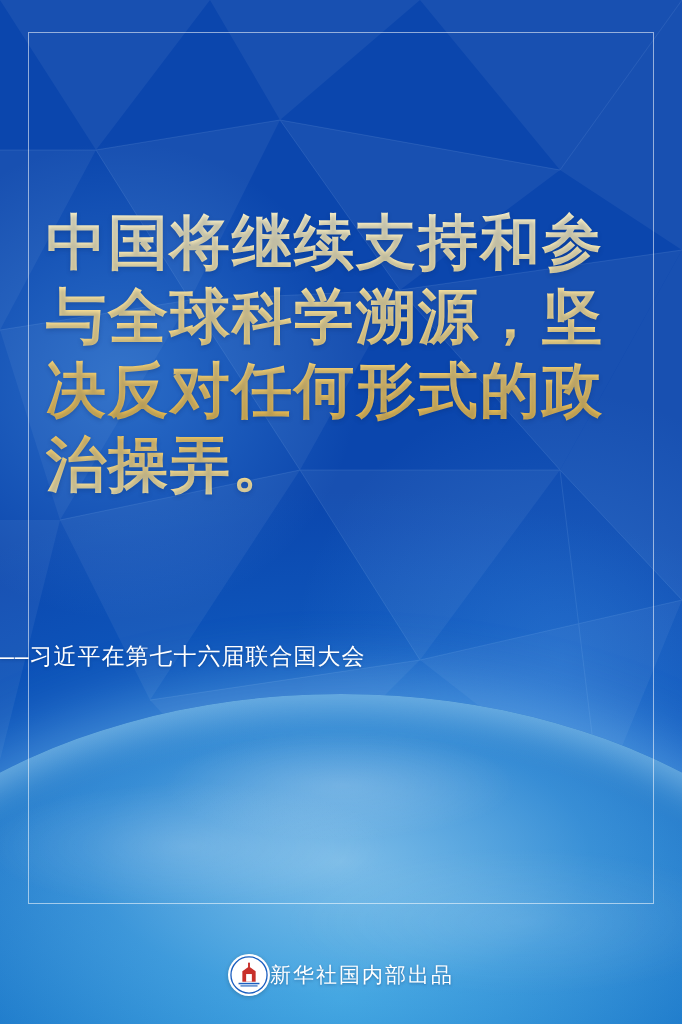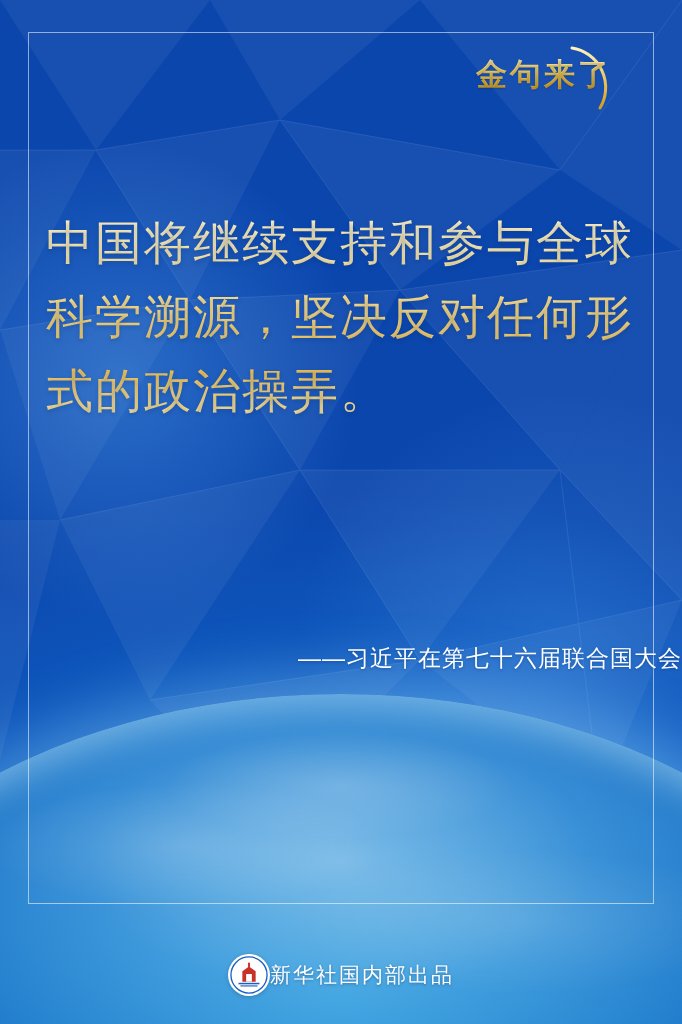--- a/index.html
+++ b/index.html
@@ -116,40 +116,40 @@
     white-space: nowrap;
   }
 
   
   .quote {
     position: absolute;
     left: 46px;
     right: 40px;
     top: 206px;
     font-family: "Liberation Serif", serif;
-    font-weight: normal;
-    font-size: 47px;
+    font-weight: bold;
+    font-size: 60px;
     line-height: 74px;
     letter-spacing: 2px;
     color: #ffe79a;
     background: linear-gradient(180deg, #fff6cd 0%, #ffe28f 40%, #f0bf4d 72%, #ffeeb0 100%);
     -webkit-background-clip: text;
     background-clip: text;
     -webkit-text-fill-color: transparent;
     text-shadow: 0 2px 4px rgba(6,40,100,0.25);
   }
 
   
   .attrib {
     position: absolute;
     left: 0; right: 0;
     top: 638px;
-    text-align: right;
+    text-align: left;
     color: #ffffff;
-    font-family: Liberation Sans, sans-serif;
+    font-family: Liberation Mono, monospace;
     font-size: 23px;
     line-height: 40px;
     letter-spacing: 1px;
     text-shadow: 0 1px 3px rgba(5,40,95,0.35);
   }
 
   
   .footer {
     position: absolute;
     left: 0; right: 0;
@@ -213,33 +213,20 @@
   </div>
 
   <div class="glow-a"></div>
   <div class="glow-b"></div>
 
   <div class="globe"></div>
   <div class="globe-rim"></div>
 
   <div class="frame"></div>
 
-  <div class="badge">
-    <svg class="badge-arc" viewBox="0 0 72 72" xmlns="http://www.w3.org/2000/svg">
-      <defs>
-        <linearGradient id="goldArc" x1="0" y1="0" x2="0" y2="1">
-          <stop offset="0%" stop-color="#fff2bd"></stop>
-          <stop offset="55%" stop-color="#eec559"></stop>
-          <stop offset="100%" stop-color="#cf9c24"></stop>
-        </linearGradient>
-      </defs>
-      <path d="M6 6 A 40 40 0 0 1 34 66" fill="none" stroke="url(#goldArc)" stroke-width="3" stroke-linecap="round"></path>
-    </svg>
-    <div class="badge-text">金句来了</div>
-  </div>
 
   <div class="quote">中国将继续支持和参与全球科学溯源，坚决反对任何形式的政治操弄。</div>
 
   <div class="attrib">
     <div>——习近平在第七十六届联合国大会</div>
   </div>
 
   <div class="footer">
     <div class="logo">
       <svg viewBox="0 0 40 40" width="38" height="38" xmlns="http://www.w3.org/2000/svg">

